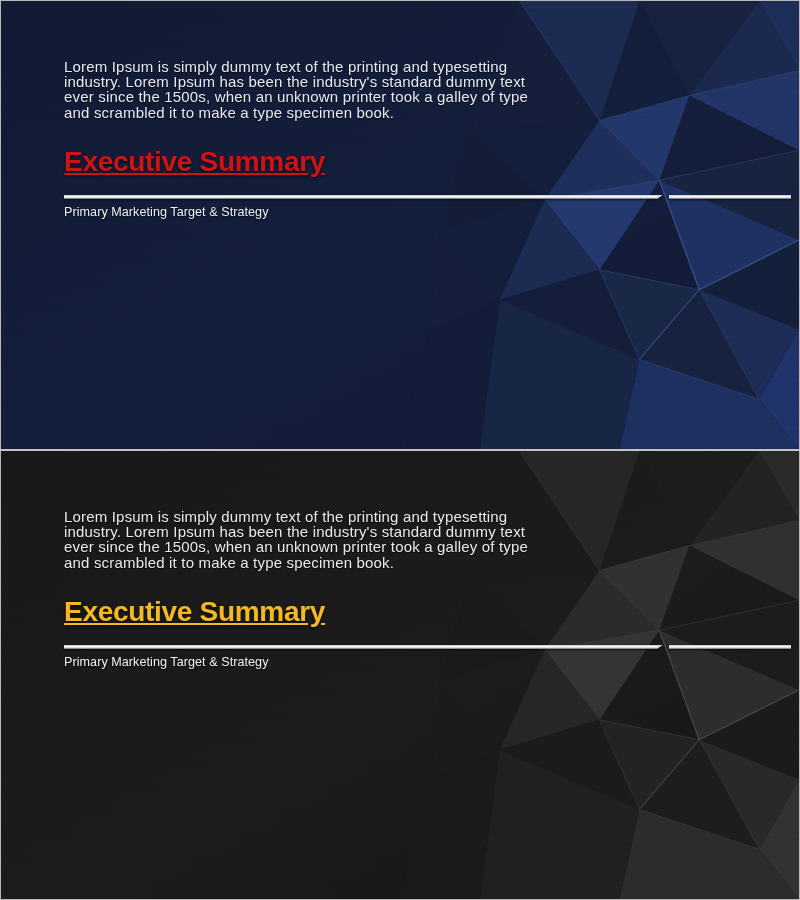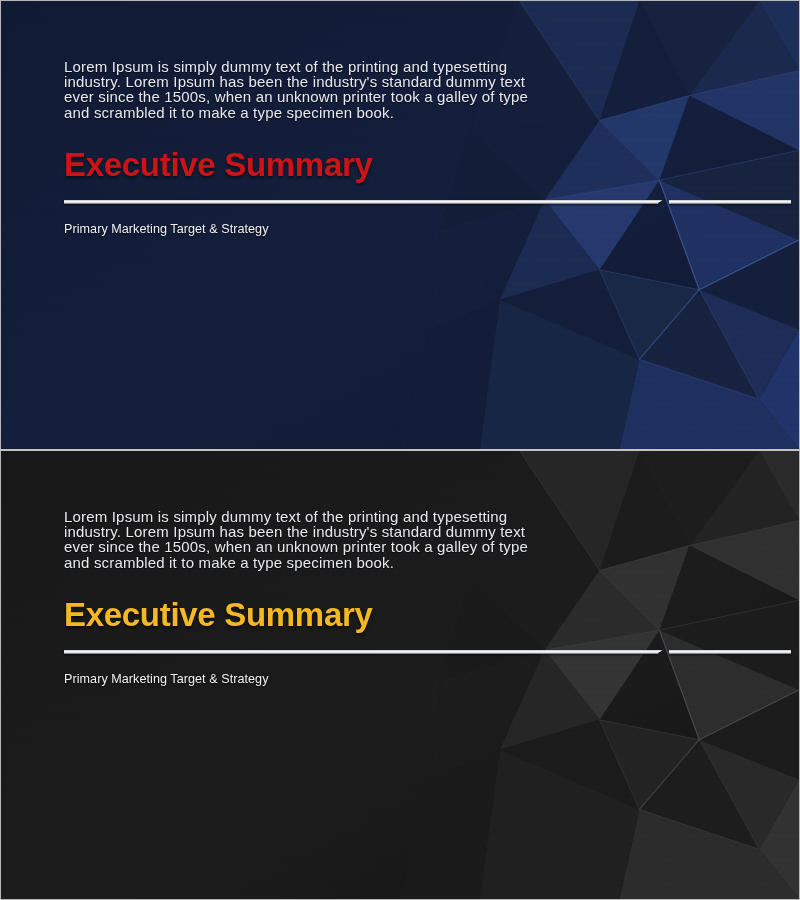--- a/index.html
+++ b/index.html
@@ -66,25 +66,26 @@
     font-size: 15px;
     line-height: 15.2px;
     letter-spacing: .18px;
     color: #e8eaf0;
     text-shadow: 0 1px 1px rgba(0,0,0,.7);
     font-weight: 400;
   }
 
   .headline {
     margin-top: 28px;
-    font-size: 33px;
+    font-size: 28px;
     font-weight: 700;
     letter-spacing: -0.3px;
     line-height: 1;
     text-shadow: 0 2px 3px rgba(0,0,0,.55);
+    text-decoration: underline;
   }
   .headline-blue { color: #cc1417; }
   .headline-dark { color: #f5b825; }
 
   
   .divider {
     position: relative;
     margin-top: 17px;
     height: 8px;
     width: 727px;
@@ -104,21 +105,21 @@
     content: "";
     position: absolute;
     right: -5px; top: 0;
     width: 6px; height: 4px;
     background: linear-gradient(to bottom,
         #8e929c 0%, #ffffff 22%, #f2f3f6 55%, #9aa0aa 82%, #5d626c 100%);
     clip-path: polygon(0 0, 100% 0, 0 100%);
   }
 
   .subtitle {
-    margin-top: 16px;
+    margin-top: 4px;
     font-size: 12.6px;
     letter-spacing: .05px;
     color: #f0f1f4;
     text-shadow: 0 1px 2px rgba(0,0,0,.7);
   }
 
   
   .slide-gap {
     position: absolute;
     left: 0; top: 449px;

